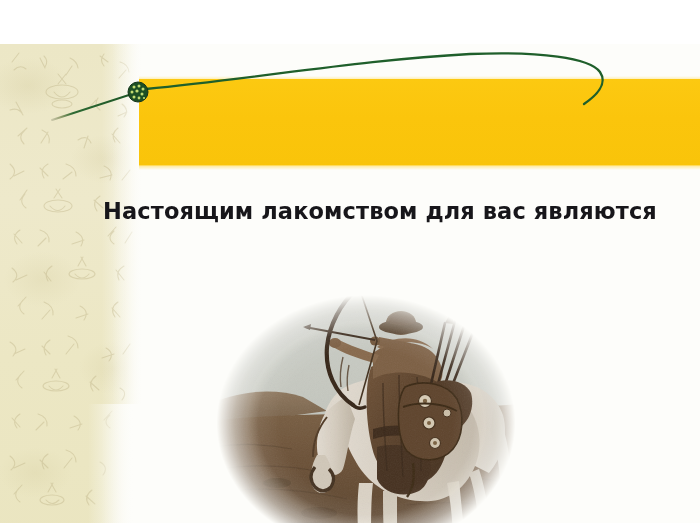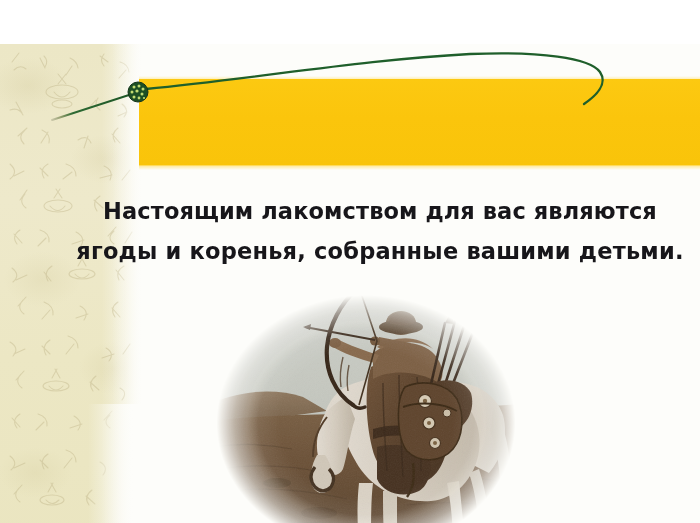--- a/index.html
+++ b/index.html
@@ -298,21 +298,20 @@
       <circle cx="10" cy="10" r="1.6"></circle>
       <circle cx="15" cy="13" r="1.5"></circle>
       <circle cx="7" cy="16" r="1.5"></circle>
       <circle cx="12" cy="17" r="1.4"></circle>
       <circle cx="17" cy="17" r="1.1"></circle>
     </g>
   </svg>
 
   <div class="headline">
     <span class="line line1">Настоящим лакомством для вас являются</span>
-    <span class="line line2">ягоды и коренья, собранные вашими детьми.</span>
   </div>
 
   <div class="photo-wrap">
     <div class="photo-mask">
       <svg class="photo-svg" viewBox="0 0 318 272" xmlns="http://www.w3.org/2000/svg">
         <defs>
           <linearGradient id="skyG" x1="0" y1="0" x2="0" y2="1">
             <stop offset="0%" stop-color="#d9e0dc"></stop>
             <stop offset="55%" stop-color="#cdd5d1"></stop>
             <stop offset="100%" stop-color="#c3cbc6"></stop>

